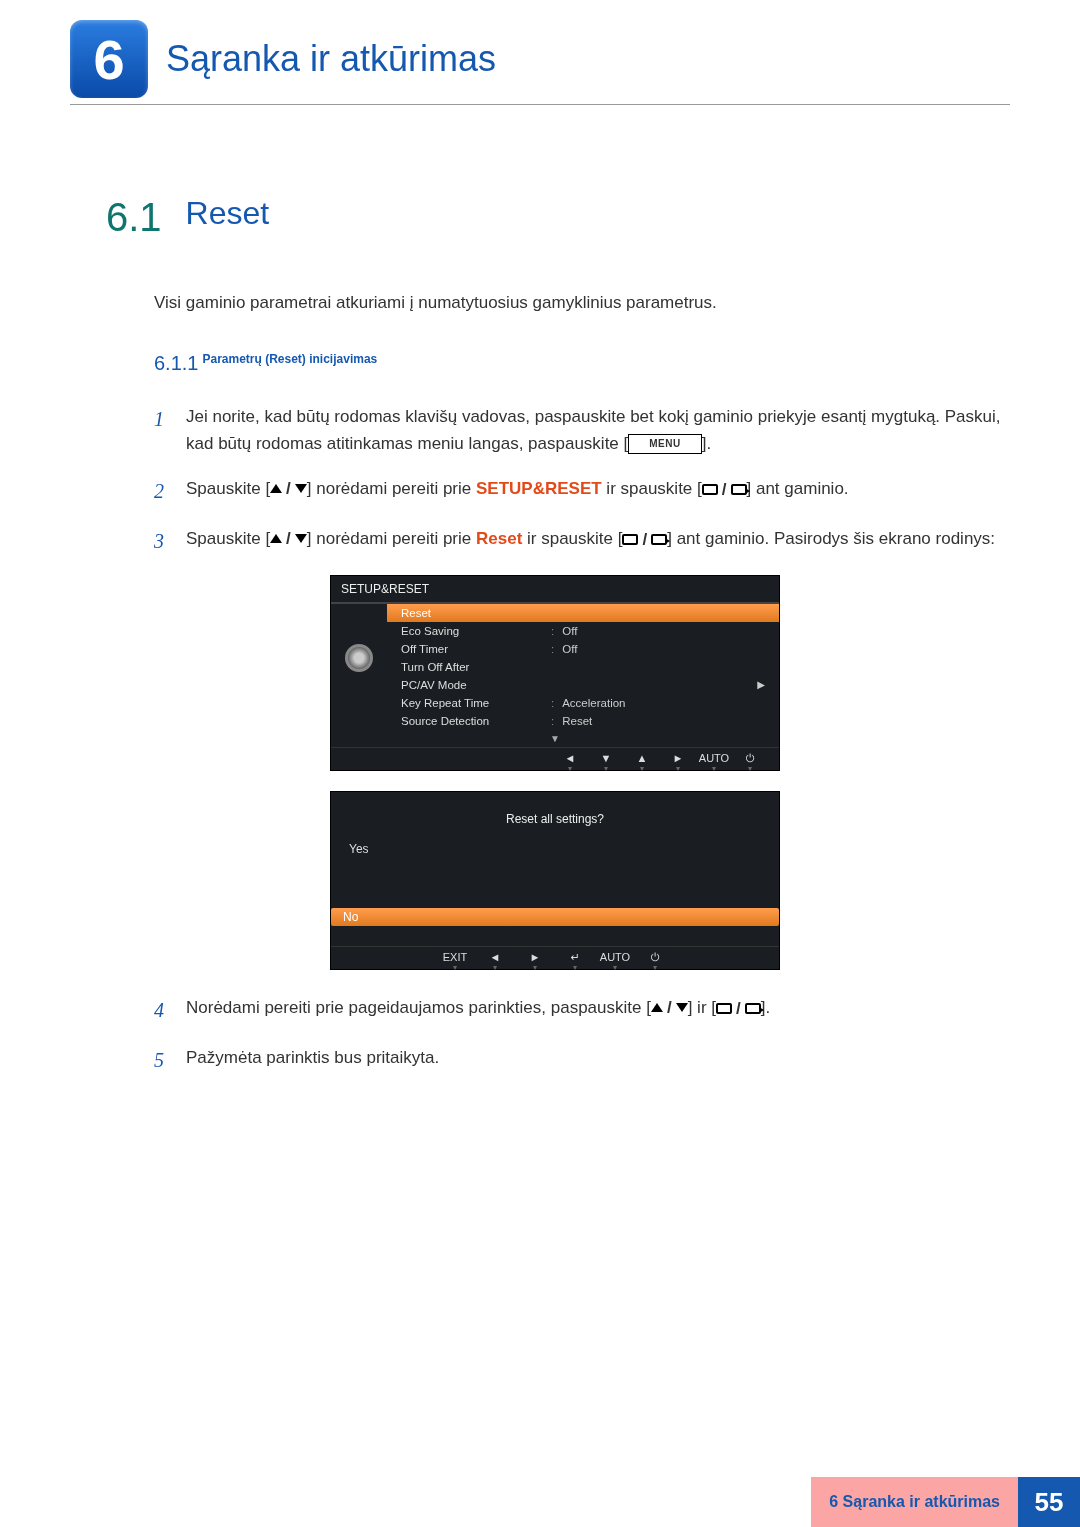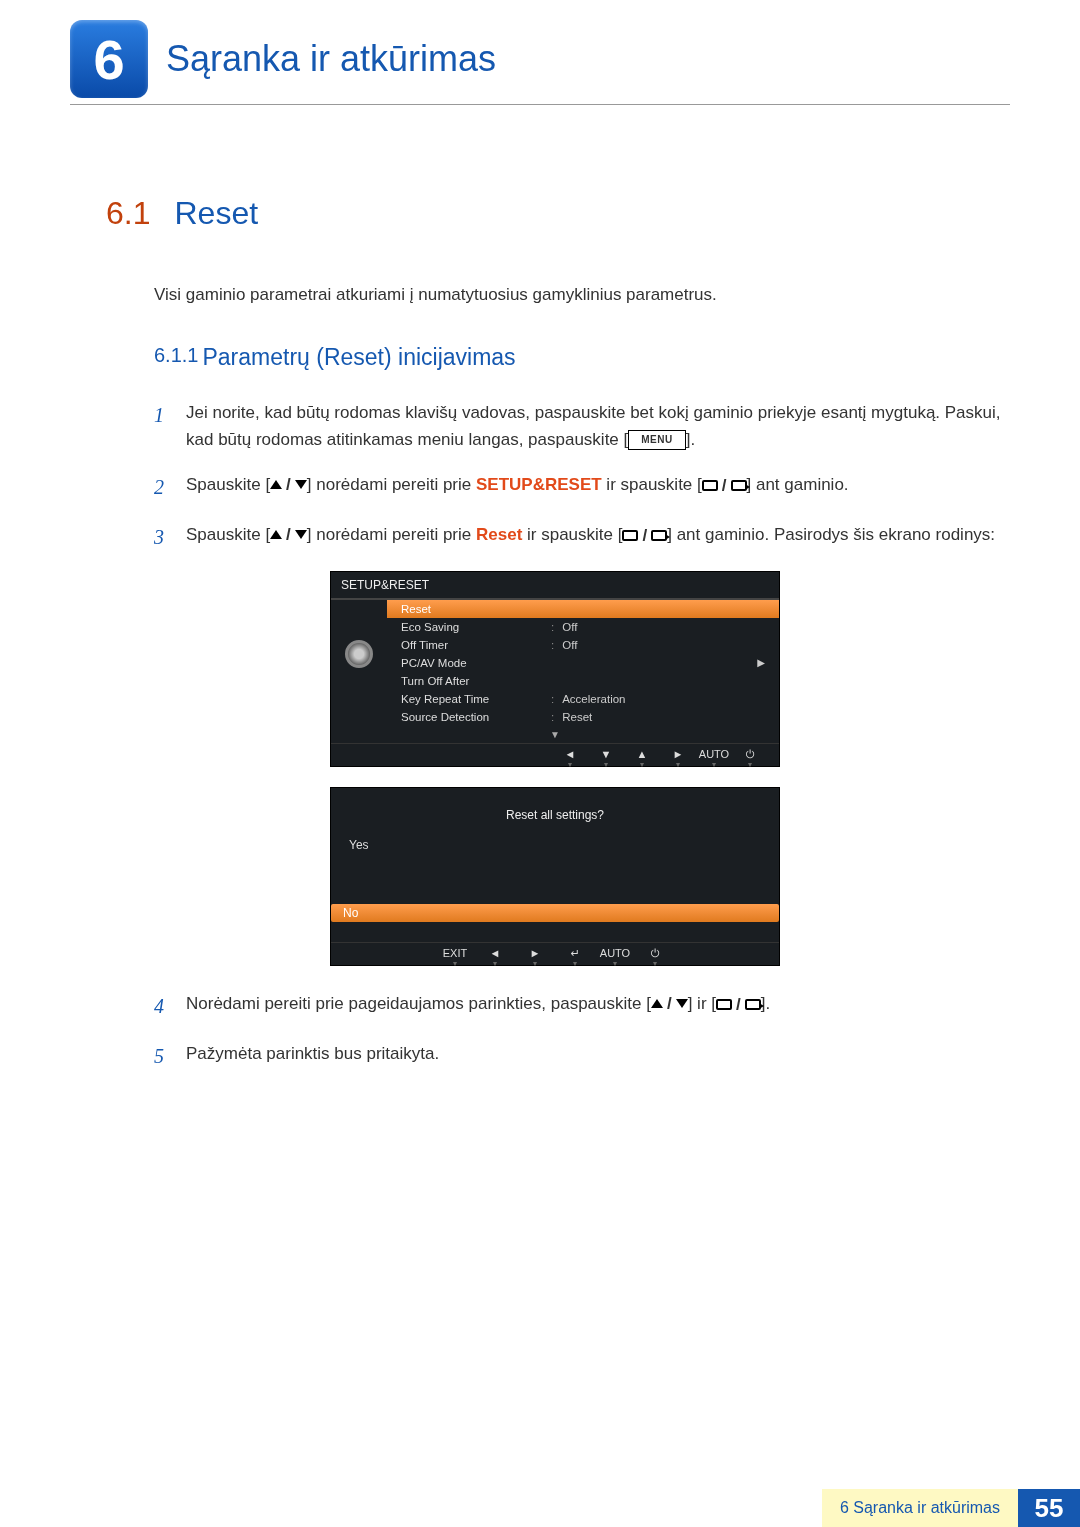--- a/index.html
+++ b/index.html
@@ -39,37 +39,37 @@
     font-size: 36px;
     color: #1558b0;
     font-weight: 500;
   }
   .section-row {
     display: flex;
     gap: 24px;
     margin-bottom: 50px;
     margin-left: 36px;
   }
-  .section-num { font-size: 32px; color: #c2410c; font-weight: 500; }
+  .section-num { font-size: 40px; color: #0f766e; font-weight: 500; }
   .section-title { font-size: 32px; color: #1558b0; font-weight: 500; }
   .body-text {
     margin-left: 84px;
     font-size: 17px;
     color: #333;
     line-height: 1.5;
     margin-bottom: 36px;
   }
   .subsection-row {
     display: flex;
     gap: 4px;
     margin-left: 84px;
     margin-bottom: 28px;
   }
   .subsection-num { font-size: 20px; color: #1558b0; font-weight: 500; }
-  .subsection-title { font-size: 23px; color: #1558b0; font-weight: 400; }
+  .subsection-title { font-size: 12px; color: #1558b0; font-weight: 700; }
   .steps { margin-left: 84px; }
   .step {
     display: flex;
     gap: 14px;
     margin-bottom: 18px;
     font-size: 17px;
     line-height: 1.6;
   }
   .step-num {
     color: #1558b0;
@@ -118,21 +118,21 @@
     width: 0; height: 0;
     border-top: 3px solid transparent;
     border-bottom: 3px solid transparent;
     border-left: 5px solid #000;
   }
   .menu-box {
     display: inline-block;
     border: 1.5px solid #000;
     font-size: 10px;
     font-weight: bold;
-    padding: 1px 12px;
+    padding: 1px 20px;
     letter-spacing: 0.5px;
     vertical-align: middle;
   }
 
   
   .osd-wrap {
     margin: 12px 0 24px 260px;
     width: 450px;
   }
   .osd {
@@ -246,25 +246,25 @@
 
   
   .footer {
     position: absolute;
     bottom: 0;
     right: 0;
     display: flex;
     align-items: stretch;
   }
   .footer-text {
-    background: #fef9c3;
+    background: #fca5a5;
     color: #1558b0;
     font-size: 16px;
-    font-weight: 400;
-    padding: 10px 18px;
+    font-weight: 700;
+    padding: 16px 18px;
     display: flex;
     align-items: center;
   }
   .footer-num {
     background: #1558b0;
     color: #fff;
     font-size: 26px;
     font-weight: bold;
     width: 62px;
     display: flex;
@@ -347,25 +347,25 @@
               <span class="osd-label">Eco Saving</span>
               <span class="osd-colon">:</span>
               <span class="osd-val">Off</span>
             </div>
             <div class="osd-row">
               <span class="osd-label">Off Timer</span>
               <span class="osd-colon">:</span>
               <span class="osd-val">Off</span>
             </div>
             <div class="osd-row">
+              <span class="osd-label">Turn Off After</span>
+            </div>
+            <div class="osd-row">
               <span class="osd-label">PC/AV Mode</span>
               <span class="osd-arrow-r">▶</span>
-            </div>
-            <div class="osd-row">
-              <span class="osd-label">Turn Off After</span>
             </div>
             <div class="osd-row">
               <span class="osd-label">Key Repeat Time</span>
               <span class="osd-colon">:</span>
               <span class="osd-val">Acceleration</span>
             </div>
             <div class="osd-row">
               <span class="osd-label">Source Detection</span>
               <span class="osd-colon">:</span>
               <span class="osd-val">Reset</span>

